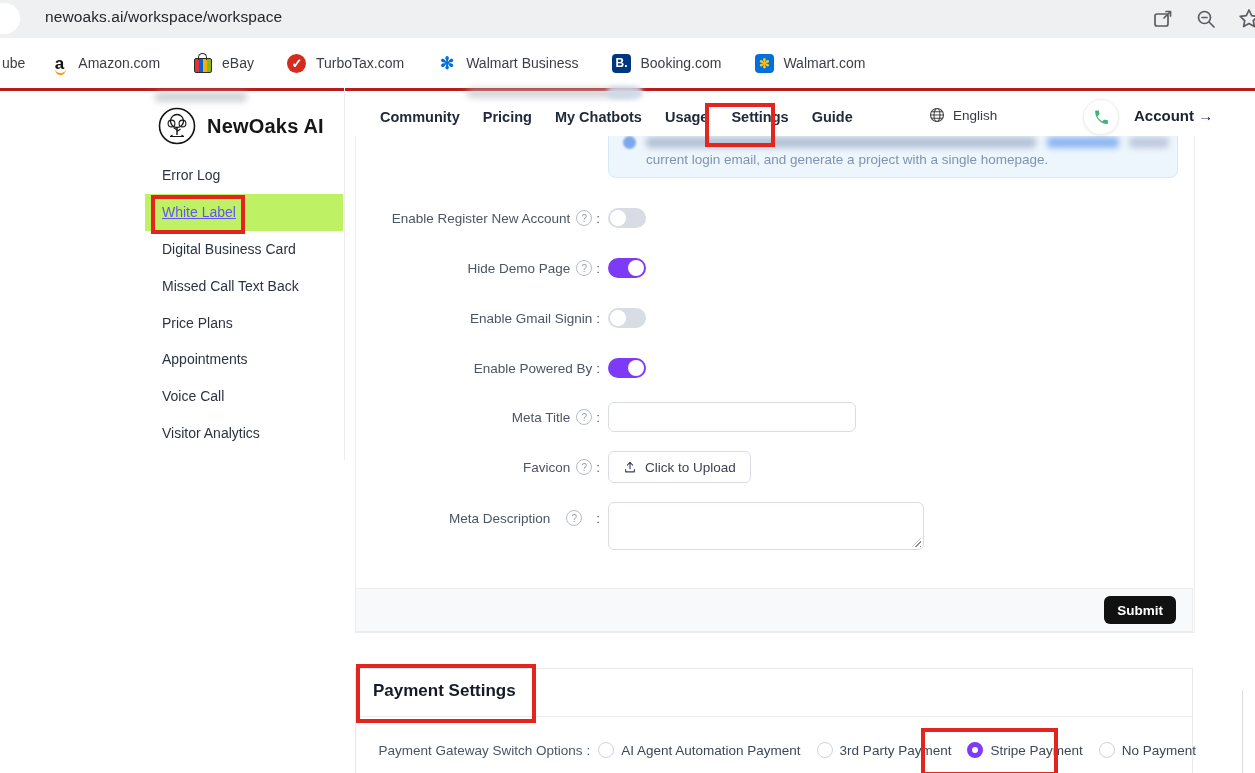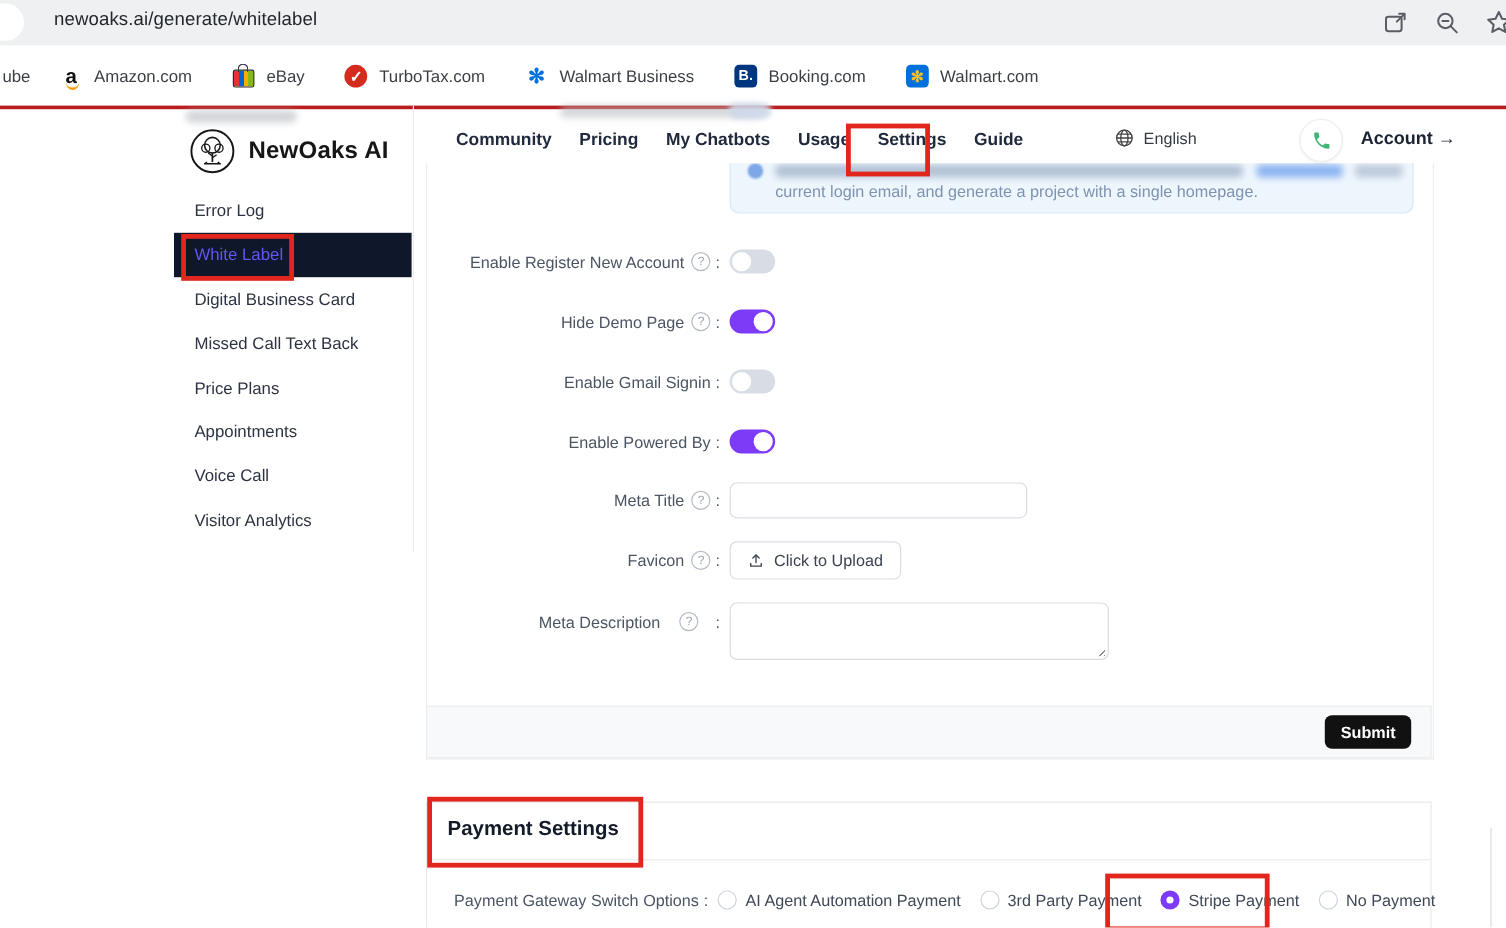--- a/index.html
+++ b/index.html
@@ -38,21 +38,21 @@
 
   
   .sidebar{position:absolute;left:0;top:88px;width:344px;height:372px;border-right:1px solid #ececec;}
   .side-blur{position:absolute;left:155px;top:4px;width:92px;height:10px;background:#b9bcc2;
              border-radius:4px;filter:blur(3px);opacity:.65;}
   .brand{position:absolute;left:157px;top:18px;display:flex;align-items:center;gap:10px;}
   .brand-name{font-size:20px;font-weight:600;color:#161616;letter-spacing:.2px;}
   .logo{width:40px;height:40px;}
   .menu{position:absolute;left:145px;top:69px;width:198px;}
   .mi{height:36.8px;display:flex;align-items:center;padding-left:17px;font-size:14px;color:#2c3342;cursor:pointer;}
-  .mi.active{background:#0f172a;color:#6554f2;}
+  .mi.active{background:#bef264;color:#6554f2;text-decoration:underline;}
 
   
   .main{position:absolute;left:355px;top:88px;width:1008px;height:685px;}
   .card-border{position:absolute;left:0;top:48px;width:838px;height:496px;border:1px solid #ededed;
                border-top:none;pointer-events:none;z-index:0;background:transparent;}
   .top-blur-a{position:absolute;left:112px;top:0px;width:168px;height:10px;background:#b7bac0;
               border-radius:4px;filter:blur(3px);opacity:.6;z-index:4;}
   .top-blur-b{position:absolute;left:252px;top:-2px;width:36px;height:13px;background:#cfd9ea;
               border-radius:7px;filter:blur(2px);opacity:.9;z-index:4;}
 
@@ -125,21 +125,21 @@
   .an-paytitle{left:356px;top:664px;width:172px;height:51px;}
   .an-stripe{left:921px;top:728px;width:129px;height:40px;}
 
   .scroll-line{position:absolute;left:1242px;top:690px;width:1px;height:83px;background:#dcdcdc;}
 </style>
 </head>
 <body>
 
 <div class="chrome">
   <div class="pill-end"></div>
-  <div class="url">newoaks.ai/generate/whitelabel</div>
+  <div class="url">newoaks.ai/workspace/workspace</div>
   <div class="chrome-icons">
     <svg class="cicon" viewBox="0 0 24 24" fill="none" stroke="#5a5d63" stroke-width="1.7" stroke-linecap="round" stroke-linejoin="round">
       <rect x="4" y="7" width="13" height="12" rx="2"></rect>
       <path d="M13 11l6-6"></path>
         <path d="M15 4.5h4.5V9"></path>
     </svg>
     <svg class="cicon" viewBox="0 0 24 24" fill="none" stroke="#5a5d63" stroke-width="1.7" stroke-linecap="round">
       <circle cx="10.5" cy="10.5" r="6"></circle>
         <path d="M8 10.5h5"></path>
         <path d="M15 15l5 5"></path>

